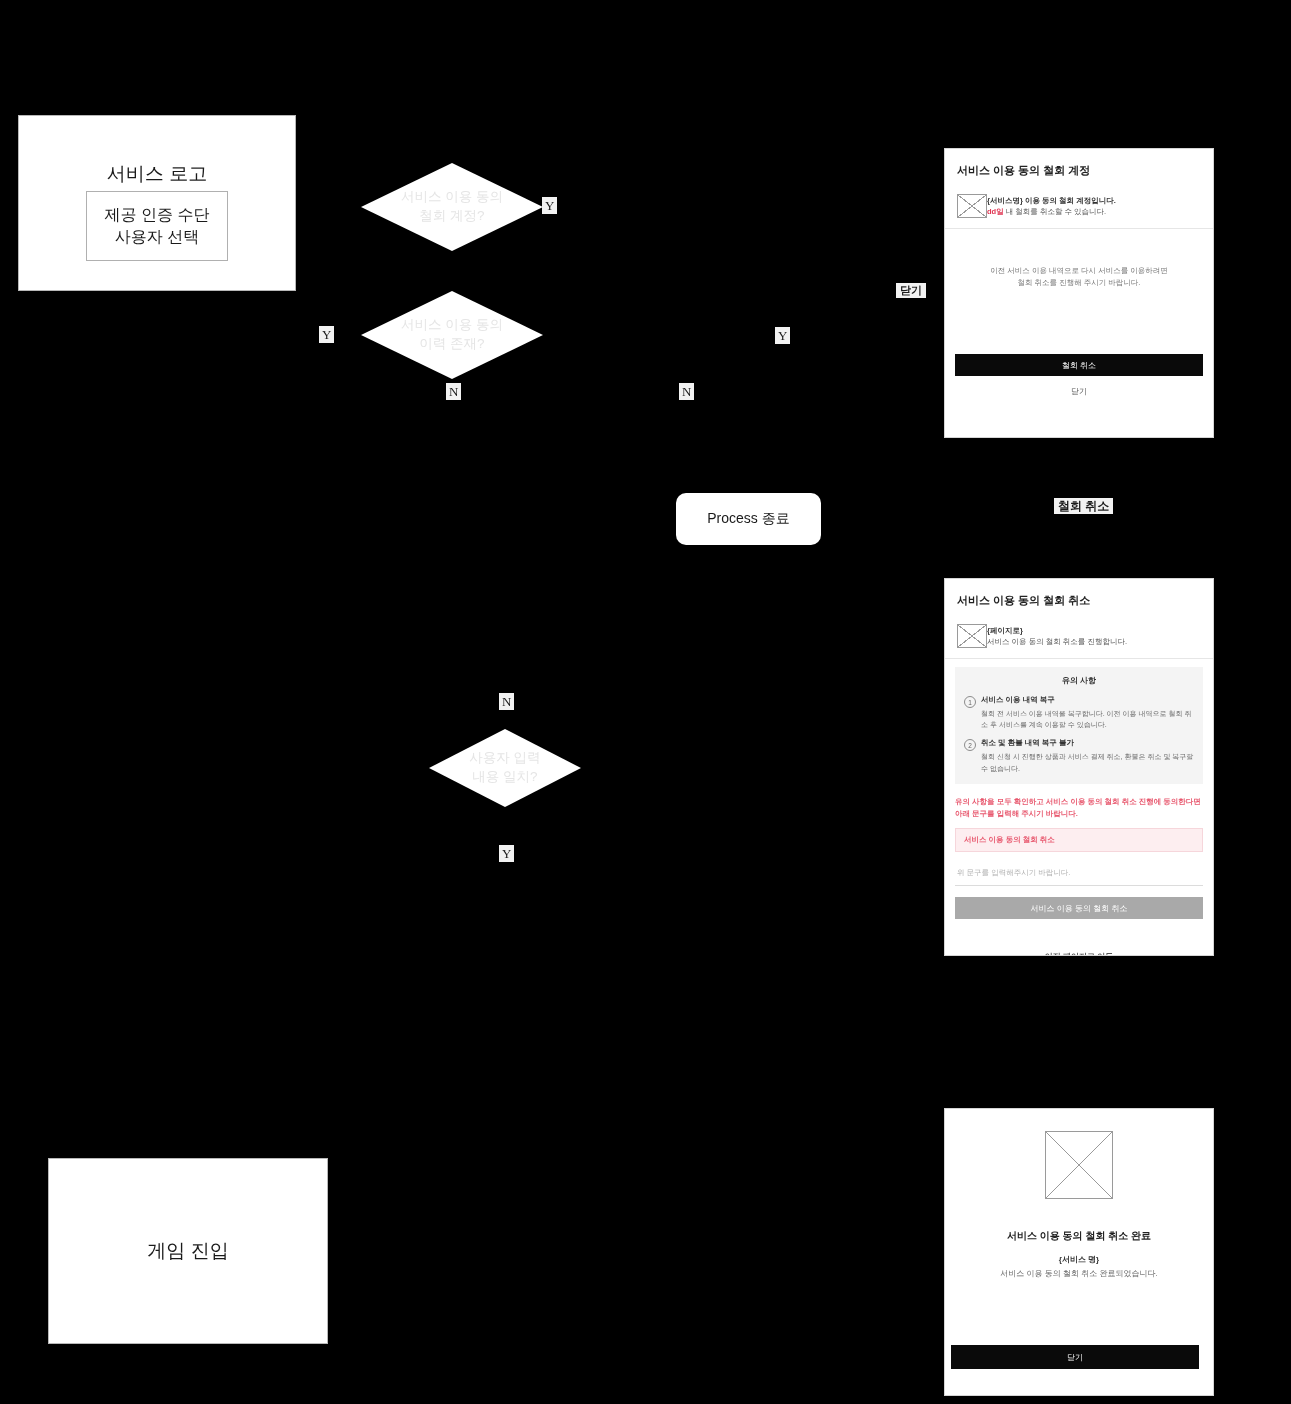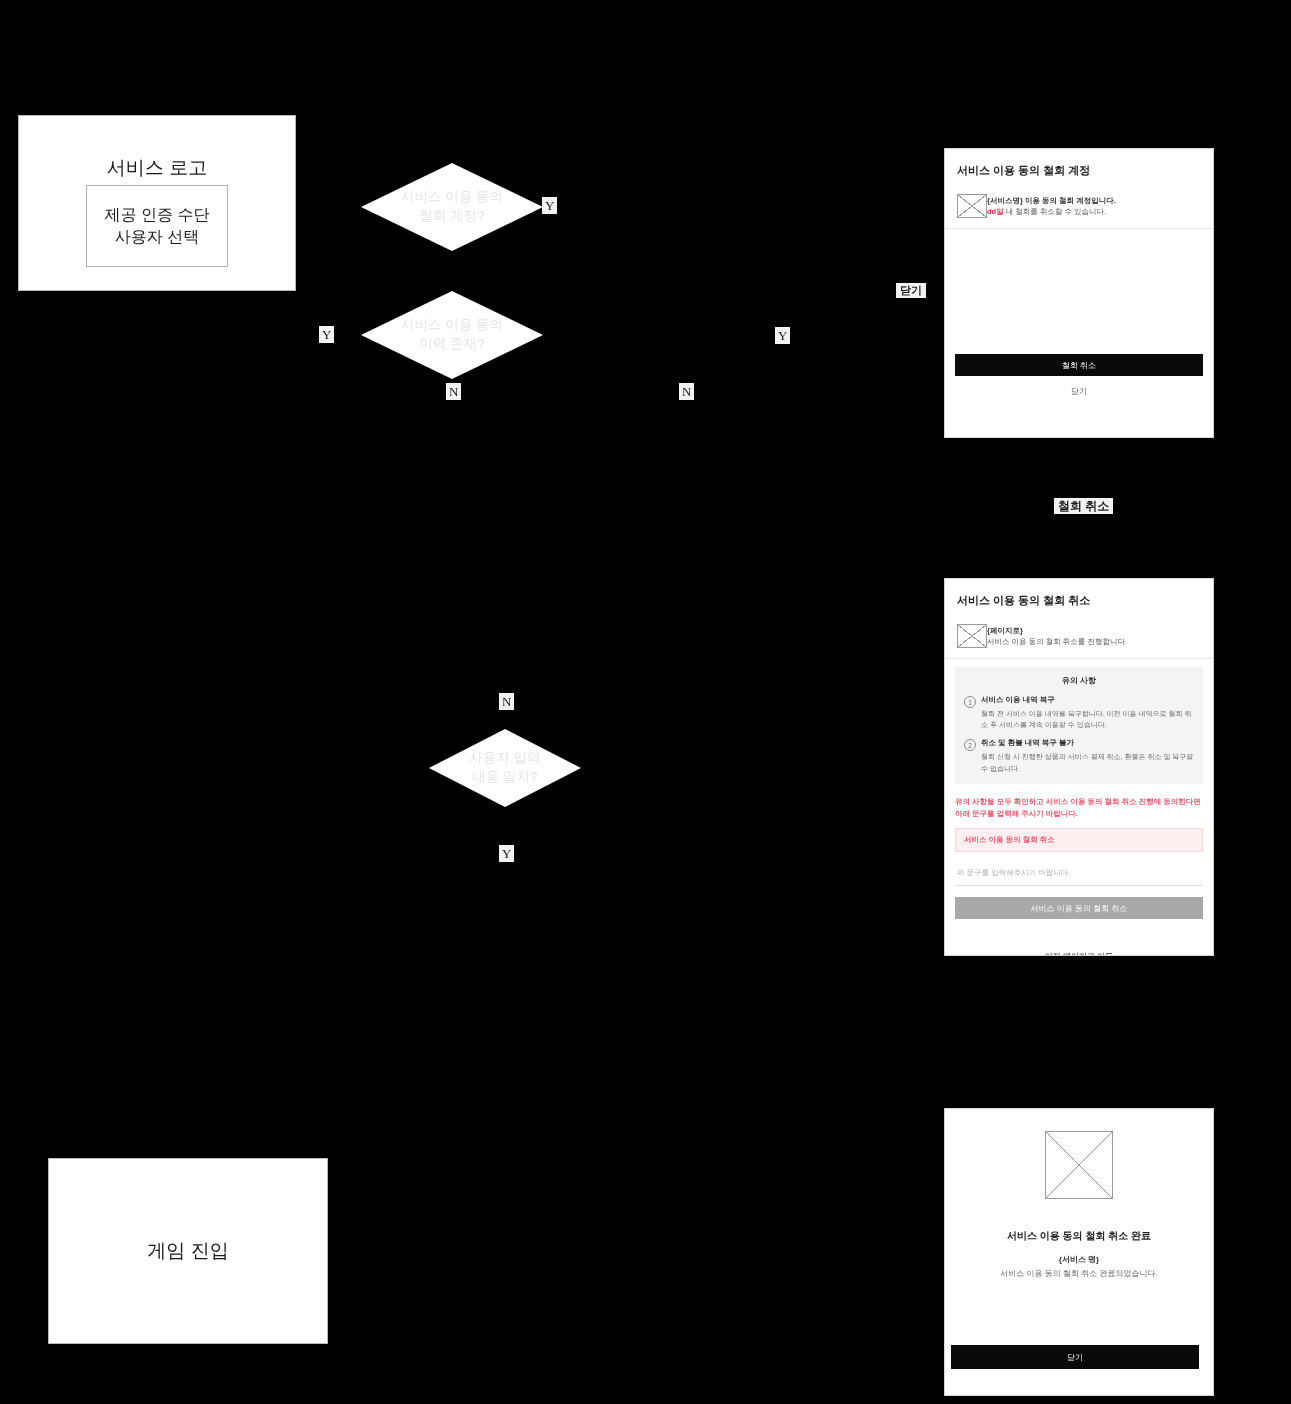--- a/index.html
+++ b/index.html
@@ -244,21 +244,21 @@
   }
   .done-sub .strong { color: #333333; font-weight: bold; }
 </style>
 </head>
 <body>
 
 <div id="canvas">
 
   <div class="flow-box" style="left:18px; top:115px; width:278px; height:176px; flex-direction:column; gap:0;">
     <div style="font-size:19px; color:#1a1a1a; margin-top:16px;">서비스 로고</div>
-    <div class="inner-box" style="width:142px; height:82px; margin-top:4px; flex-direction:column; font-size:16px; color:#1a1a1a;">
+    <div class="inner-box" style="width:142px; height:70px; margin-top:4px; flex-direction:column; font-size:16px; color:#1a1a1a;">
       <div>제공 인증 수단</div>
       <div>사용자 선택</div>
     </div>
   </div>
 
   <div class="diamond-wrap" style="left:361px; top:163px; width:182px; height:88px;">
     <div class="diamond-shape"></div>
     <div class="diamond-label" style="flex-direction:column;">
       <span>서비스 이용 동의</span>
       <span>철회 계정?</span>
@@ -272,20 +272,21 @@
       <span>서비스 이용 동의</span>
       <span>이력 존재?</span>
     </div>
   </div>
   <div class="edge-label" style="left:319px; top:326px;">Y</div>
   <div class="edge-label" style="left:446px; top:383px;">N</div>
 
   <div class="edge-label" style="left:775px; top:327px;">Y</div>
   <div class="edge-label" style="left:679px; top:383px;">N</div>
 
+  <div class="rounded-box" style="left:676px; top:493px; width:145px; height:52px;">Process 종료</div>
 
   <div class="edge-label" style="left:499px; top:693px;">N</div>
   <div class="diamond-wrap" style="left:429px; top:729px; width:152px; height:78px;">
     <div class="diamond-shape"></div>
     <div class="diamond-label" style="flex-direction:column;">
       <span>사용자 입력</span>
       <span>내용 일치?</span>
     </div>
   </div>
   <div class="edge-label" style="left:499px; top:845px;">Y</div>
@@ -297,20 +298,24 @@
     <div class="screen-title">서비스 이용 동의 철회 계정</div>
     <div class="srv-row">
       <div class="x-thumb"></div>
       <div class="srv-text">
         <div class="strong">{서비스명} 이용 동의 철회 계정입니다.</div>
         <div>
           <span class="accent">dd일</span><span> 내 철회를 취소할 수 있습니다.</span>
         </div>
       </div>
     </div>
+    <div class="center-msg">
+      <div>이전 서비스 이용 내역으로 다시 서비스를 이용하려면</div>
+      <div>철회 취소를 진행해 주시기 바랍니다.</div>
+    </div>
     <div class="btn-primary" style="left:10px; top:205px; width:248px; height:22px;">철회 취소</div>
     <div class="link-text" style="top:237px;">닫기</div>
   </div>
 
   <div class="screen" style="left:944px; top:578px; width:270px; height:378px;">
     <div class="screen-title">서비스 이용 동의 철회 취소</div>
     <div class="srv-row">
       <div class="x-thumb"></div>
       <div class="srv-text">
         <div class="strong">{페이지로}</div>

